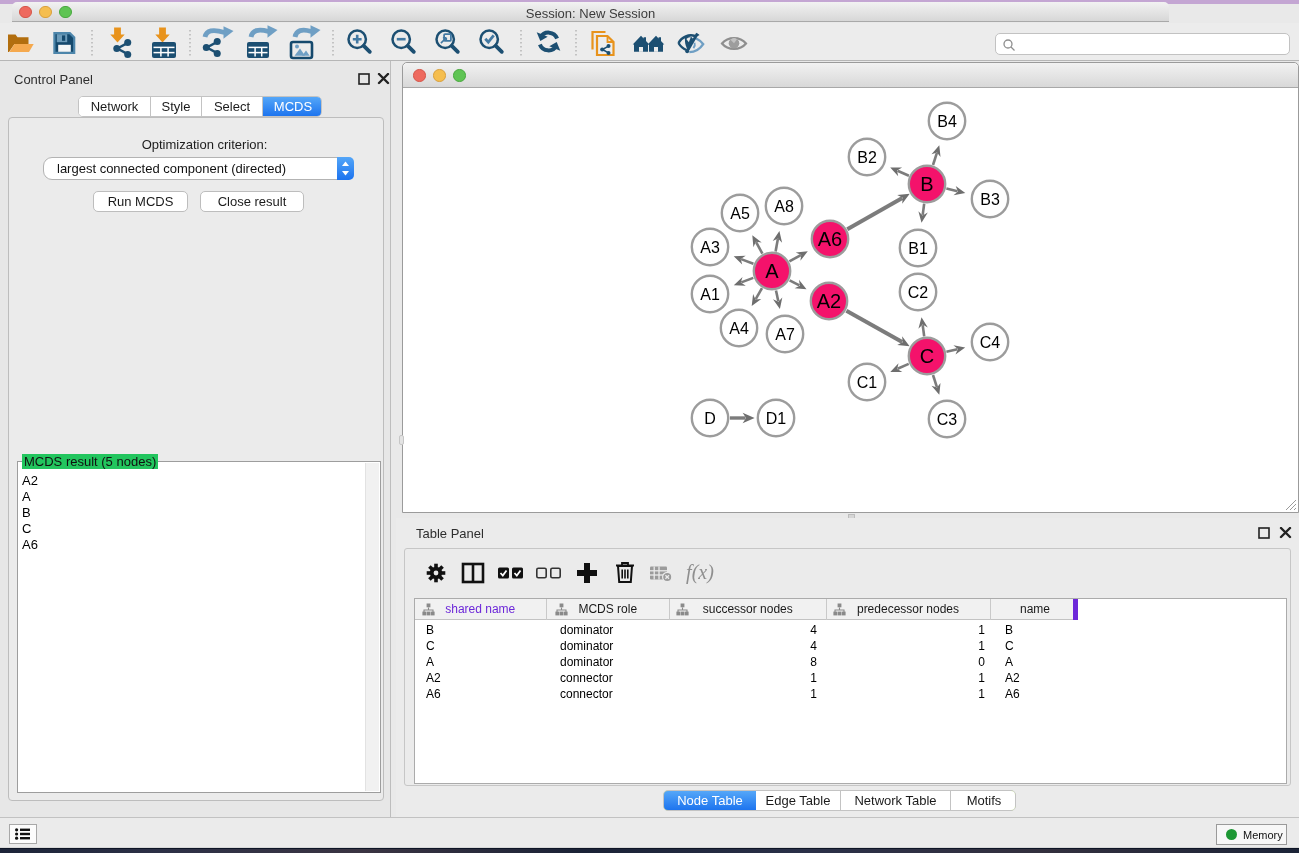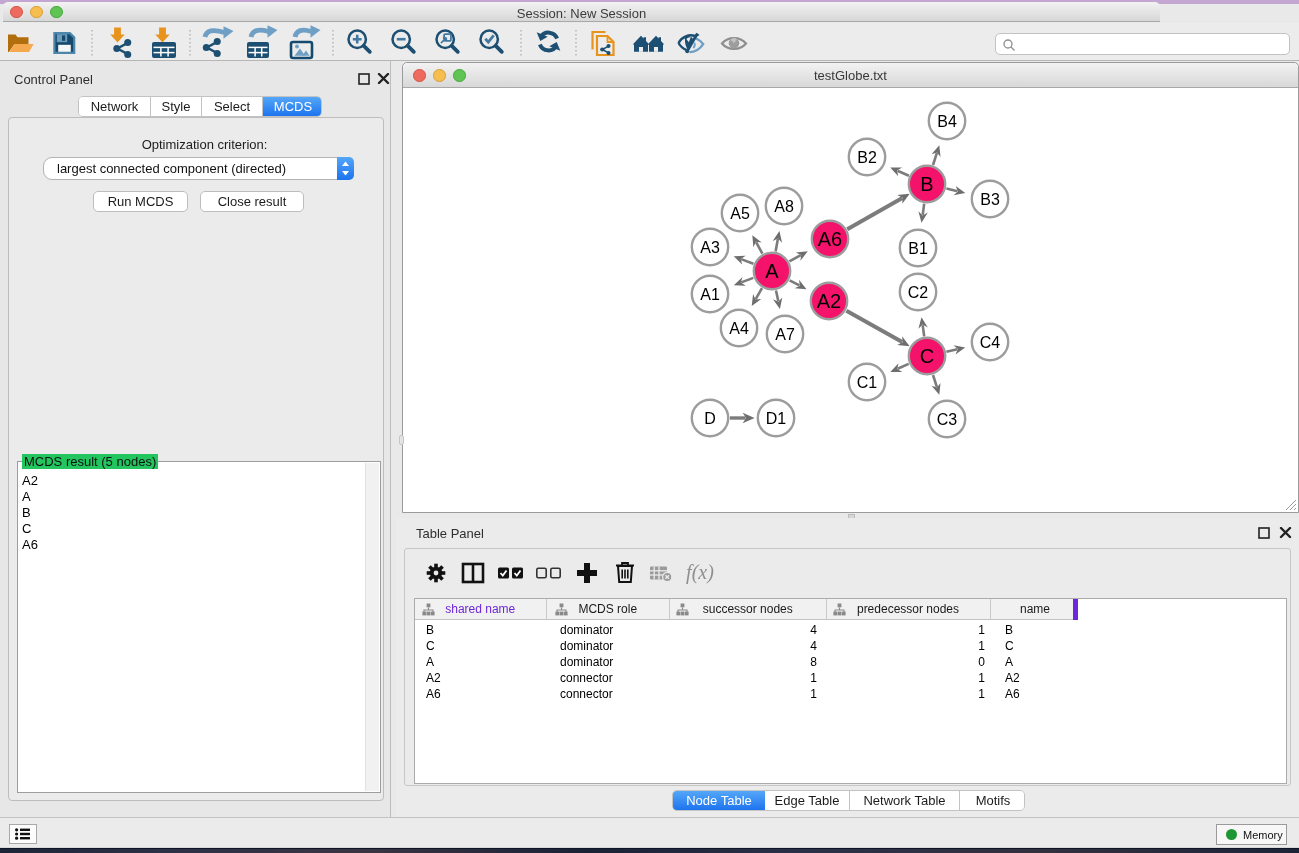--- a/index.html
+++ b/index.html
@@ -12,21 +12,21 @@
   .green { background:#5fc454; border:0.5px solid #48a83e; }
   .seg { position:absolute; top:0; height:100%; display:flex; align-items:center; justify-content:center; font-size:13px; color:#1b1b1b; background:#fff; border-right:1px solid #c3c3c3; }
   .seg.last { border-right:none; }
   .seg.sel { background:linear-gradient(#55a7f8,#1d74ef); color:#fff; border-right:none; }
 </style>
 </head>
 <body>
 
 <div class="abs" style="left:0;top:0;width:1299px;height:4px;background:#c4a6d3;"></div>
 
-<div class="abs" style="left:3px;top:2px;width:1157px;height:20px;background:linear-gradient(#f2f2f2,#d7d7d7);border-bottom:1px solid #a9a9a9;border-radius:5px 5px 0 0;text-decoration:underline;">
+<div class="abs" style="left:12px;top:2px;width:1157px;height:20px;background:linear-gradient(#f2f2f2,#d7d7d7);border-bottom:1px solid #a9a9a9;border-radius:5px 5px 0 0;text-decoration:underline;">
   <div class="tl red" style="left:7px;top:3.5px;"></div>
   <div class="tl yellow" style="left:27px;top:3.5px;"></div>
   <div class="tl green" style="left:47px;top:3.5px;"></div>
   <div class="abs" style="left:0;width:100%;top:4px;text-align:center;font-size:13px;color:#3c3c3c;">Session: New Session</div>
 </div>
 
 <div class="abs" id="toolbar" style="left:0;top:23px;width:1299px;height:38px;background:#ececec;border-bottom:1px solid #b6b6b6;">
   <svg class="abs" style="left:0;top:0;" width="780" height="38" viewBox="0 0 780 38">
       <line x1="92" y1="7" x2="92" y2="34" stroke="#9a9a9a" stroke-width="1" stroke-dasharray="1.5,2.5"></line>
 <line x1="190" y1="7" x2="190" y2="34" stroke="#9a9a9a" stroke-width="1" stroke-dasharray="1.5,2.5"></line>
@@ -190,21 +190,20 @@
     <div style="position:absolute;left:4px;top:11px;font-size:13px;line-height:16px;color:#000;">A2<br>A<br>B<br>C<br>A6</div>
     <div class="abs" style="right:1px;top:1px;width:14px;height:328px;background:#f1f1f1;border-left:1px solid #e2e2e2;"></div>
   </div>
 </div>
 
 <div class="abs" id="netwin" style="left:402px;top:62px;width:897px;height:451px;border:1px solid #9b9b9b;background:#fff;border-radius:5px 5px 0 0;">
   <div class="abs" style="left:0;top:0;width:100%;height:25px;background:linear-gradient(#f2f2f2,#d8d8d8);border-bottom:1px solid #a8a8a8;border-radius:5px 5px 0 0;">
     <div class="tl red" style="left:10px;top:6px;"></div>
     <div class="tl yellow" style="left:30px;top:6px;"></div>
     <div class="tl green" style="left:50px;top:6px;"></div>
-    <div class="abs" style="left:0;width:100%;top:5px;text-align:center;font-size:13px;color:#383838;">testGlobe.txt</div>
   </div>
   <svg class="abs" style="left:0;top:26px;" width="895" height="423" viewBox="0 0 895 423" id="graph">
       <line x1="350.3" y1="188.9" x2="338.3" y2="193.4" stroke="#7c7c7c" stroke-width="2.6"></line>
       <polygon points="330.8,196.2 339.5,187.9 337.8,193.6 342.8,196.8" fill="#6e6e6e"></polygon>
 <line x1="350.4" y1="174.8" x2="338.1" y2="170.1" stroke="#7c7c7c" stroke-width="2.6"></line>
       <polygon points="330.7,167.2 342.7,166.7 337.7,169.9 339.2,175.6" fill="#6e6e6e"></polygon>
 <line x1="359.0" y1="199.2" x2="352.7" y2="210.1" stroke="#7c7c7c" stroke-width="2.6"></line>
       <polygon points="348.7,217.0 350.1,205.1 352.5,210.5 358.3,209.9" fill="#6e6e6e"></polygon>
 <line x1="359.4" y1="164.6" x2="353.1" y2="153.2" stroke="#7c7c7c" stroke-width="2.6"></line>
       <polygon points="349.3,146.2 358.7,153.6 352.9,152.8 350.4,158.2" fill="#6e6e6e"></polygon>
@@ -408,21 +407,21 @@
 <div style="position:absolute;left:300px;top:71px;width:102px;text-align:right;font-size:12px;line-height:16px;color:#000;">1</div>
 <div style="position:absolute;left:470px;top:71px;width:100px;text-align:right;font-size:12px;line-height:16px;color:#000;">1</div>
 <div style="position:absolute;left:590px;top:71px;font-size:12px;line-height:16px;color:#000;">A2</div>
 <div style="position:absolute;left:11px;top:87px;font-size:12px;line-height:16px;color:#000;">A6</div>
 <div style="position:absolute;left:145px;top:87px;font-size:12px;line-height:16px;color:#000;">connector</div>
 <div style="position:absolute;left:300px;top:87px;width:102px;text-align:right;font-size:12px;line-height:16px;color:#000;">1</div>
 <div style="position:absolute;left:470px;top:87px;width:100px;text-align:right;font-size:12px;line-height:16px;color:#000;">1</div>
 <div style="position:absolute;left:590px;top:87px;font-size:12px;line-height:16px;color:#000;">A6</div>
     </div>
 
-  <div class="abs" style="left:276px;top:272px;width:353px;height:21px;border:1px solid #c3c3c3;border-radius:5px;overflow:hidden;background:#bef264;padding-left:28px;">
+  <div class="abs" style="left:267px;top:272px;width:353px;height:21px;border:1px solid #c3c3c3;border-radius:5px;overflow:hidden;background:#bef264;padding-left:28px;">
     <div class="seg sel" style="left:0;width:92px;">Node Table</div>
     <div class="seg" style="left:92px;width:85px;">Edge Table</div>
     <div class="seg" style="left:177px;width:110px;">Network Table</div>
     <div class="seg last" style="left:287px;width:66px;">Motifs</div>
   </div>
 </div>
 
 <div class="abs" style="left:0;top:817px;width:1299px;height:31px;background:#ebebeb;border-top:1px solid #c2c2c2;">
   <div class="abs" style="left:9px;top:6px;width:28px;height:20px;background:#fcfcfc;border:1px solid #a8a8a8;">
     <svg width="16" height="12" viewBox="0 0 16 12" style="position:absolute;left:5px;top:3px;">

